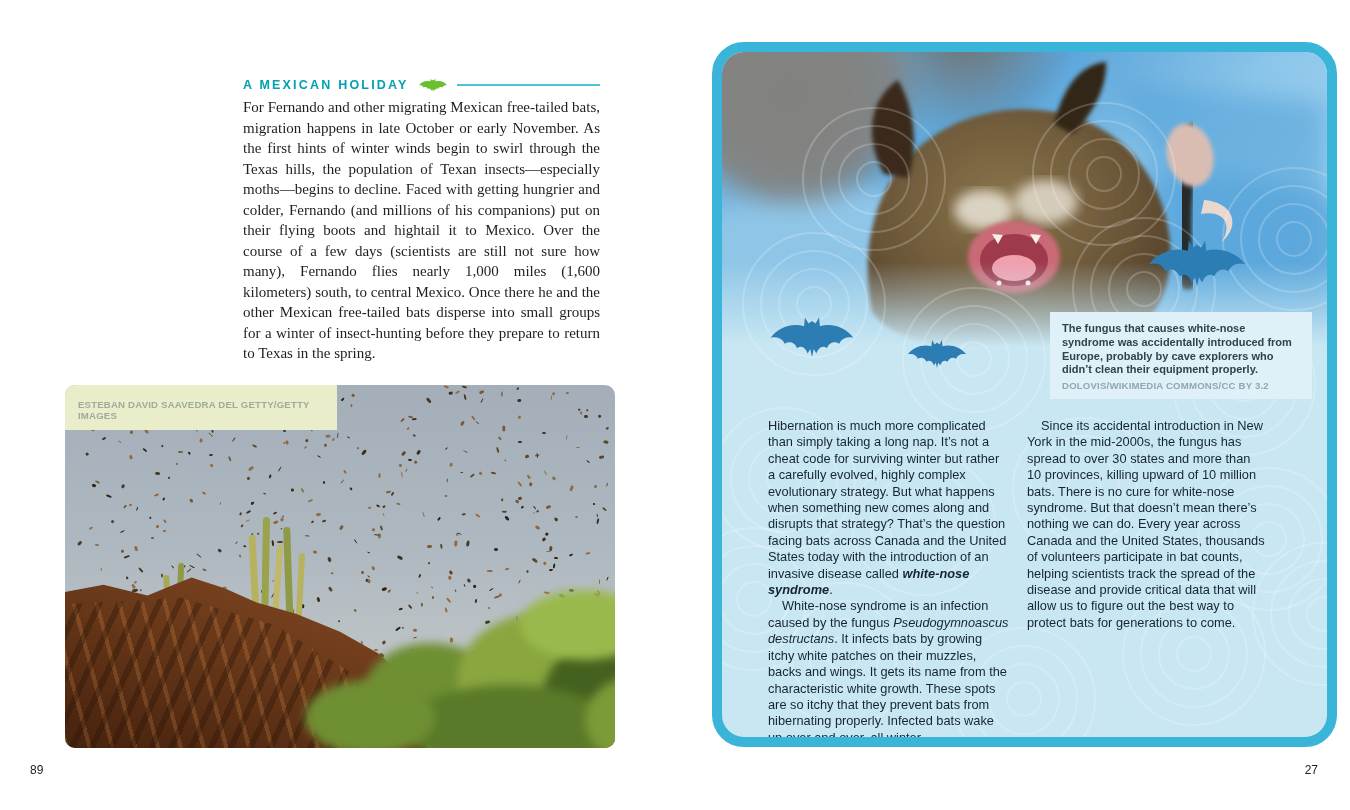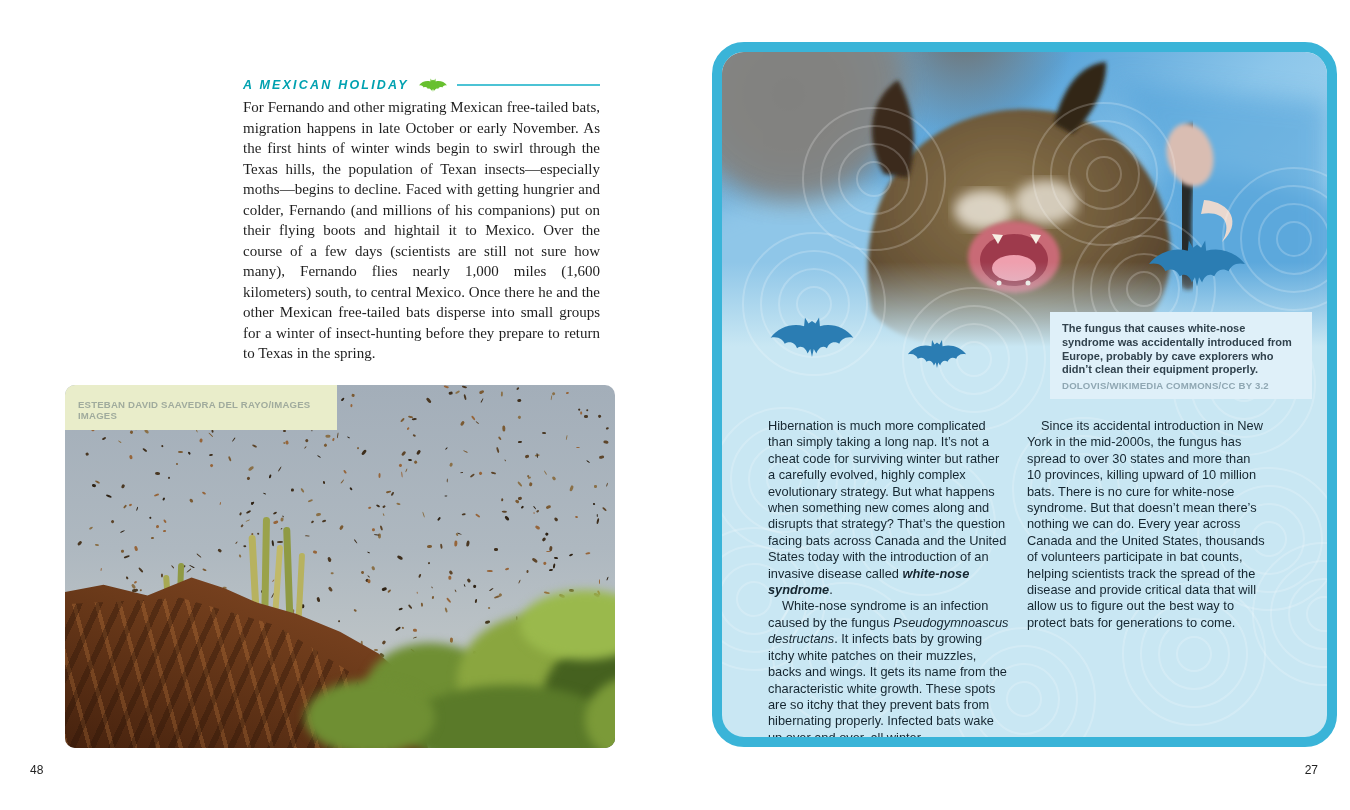--- a/index.html
+++ b/index.html
@@ -1,20 +1,20 @@
 <!DOCTYPE html>
 <html style="--section-header-teal: #00a1b0; --rule-cyan: #4cc3d5; --bat-icon-green: #68c02f; --panel-border-cyan: #3ab4d8; --panel-bg-blue: #c9e7f3; --silhouette-blue: #2b7db3; --heading-blue: #1a7dc1; --caption-left-bg: #e9edca; --caption-right-bg: #dff0f9;"><head>
 <meta charset="utf-8">
 <style>
   html,body{margin:0;padding:0;background:#ffffff;}
   .spread{position:relative;width:1350px;height:810px;background:#ffffff;overflow:hidden;
           font-family:"Liberation Sans",sans-serif;}
 
   
-  .section-head{position:absolute;left:243px;top:76px;width:357px;display:flex;align-items:center;gap:9px;font-style:italic;}
+  .section-head{position:absolute;left:243px;top:76px;width:357px;display:flex;align-items:center;gap:9px;}
   .section-title{font-size:12.5px;font-weight:700;letter-spacing:2.2px;color:var(--section-header-teal,#00a1b0);white-space:nowrap;}
   .head-bat{width:30px;height:17px;fill:var(--bat-icon-green,#68c02f);flex:0 0 auto;}
   .head-rule{flex:1;height:2px;background:var(--rule-cyan,#4cc3d5);}
 
   .body-text{position:absolute;left:243px;top:97px;width:357px;
              font-family:"Liberation Serif",serif;font-size:15px;line-height:20.5px;
              color:#1f1f1f;text-align:justify;}
 
   .photo-left{position:absolute;left:65px;top:385px;width:550px;height:363px;border-radius:10px;overflow:hidden;
               background:linear-gradient(180deg,#a3aeb9 0%,#aeb8c0 45%,#bcc3c6 72%,#c3c7c8 100%);}
@@ -551,24 +551,24 @@
         <div class="veg" style="left: 392px; top: 228px; width: 170px; height: 135px; background: rgb(138, 166, 63);"></div>
         <div class="veg" style="left: 478px; top: 255px; width: 130px; height: 115px; background: rgb(69, 97, 31);"></div>
         <div class="veg" style="left: 340px; top: 300px; width: 210px; height: 85px; background: rgb(90, 122, 41);"></div>
         <div class="veg" style="left: 240px; top: 295px; width: 130px; height: 75px; background: rgb(111, 143, 51);"></div>
         <div class="veg" style="left: 455px; top: 205px; width: 130px; height: 70px; background: rgb(154, 185, 76);"></div>
         <div class="veg" style="left: 520px; top: 290px; width: 110px; height: 90px; background: rgb(123, 154, 56);"></div>
       </div>
   </div>
 
   <div class="caption-left">
-    <div class="cap-credit">ESTEBAN DAVID SAAVEDRA DEL RAYO/IMAGES IMAGES</div>
+    <div class="cap-credit">ESTEBAN DAVID SAAVEDRA DEL GETTY/GETTY IMAGES</div>
   </div>
 
-  <div class="page-num left">48</div>
+  <div class="page-num left">89</div>
 
   <div class="panel">
     <div class="panel-inner">
 
       <div class="photo-bat">
         <svg width="605" height="300" viewBox="0 0 605 300">
           <defs>
             <radialGradient id="fur" cx="45%" cy="38%" r="75%">
               <stop offset="0%" stop-color="#8a754c"></stop>
               <stop offset="55%" stop-color="#6b5638"></stop>

